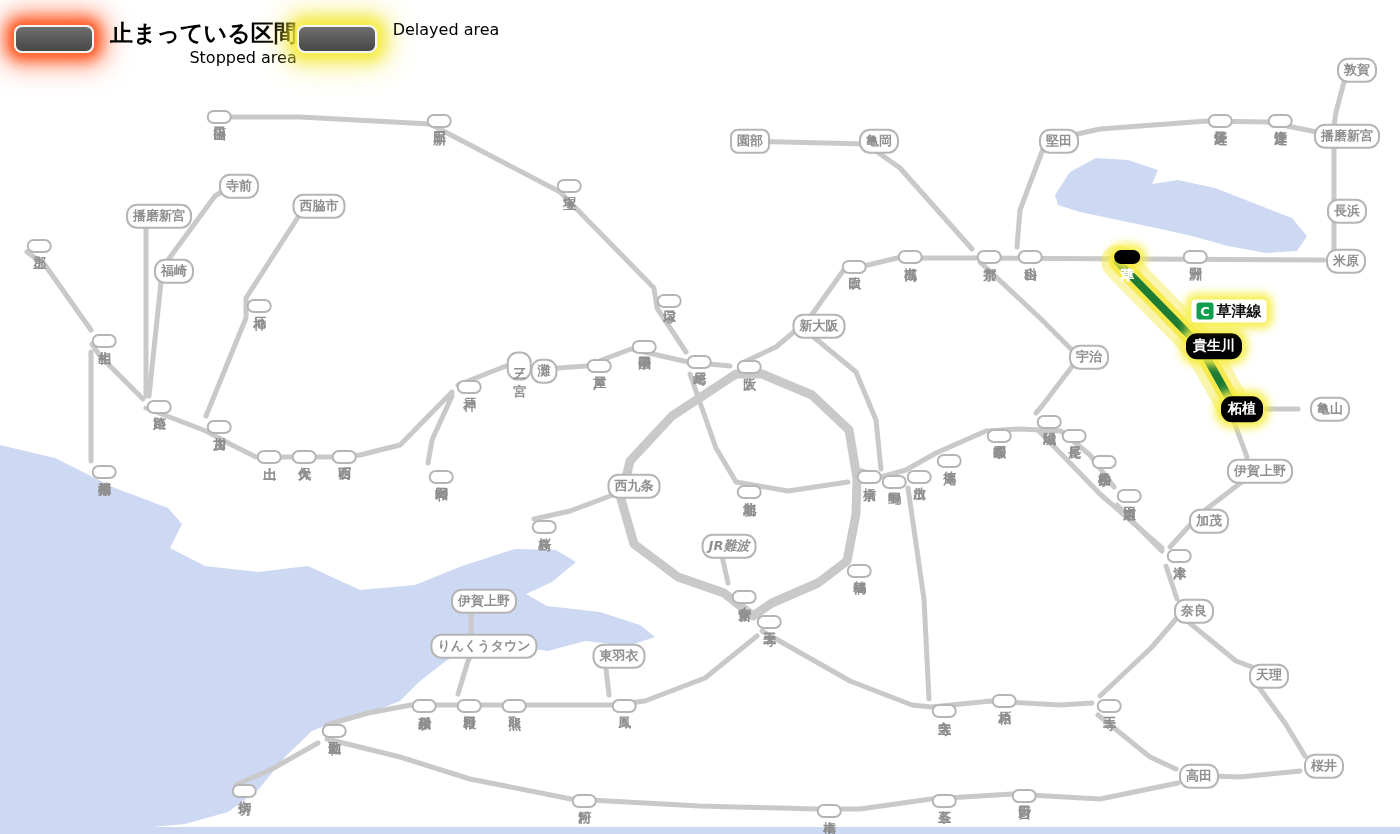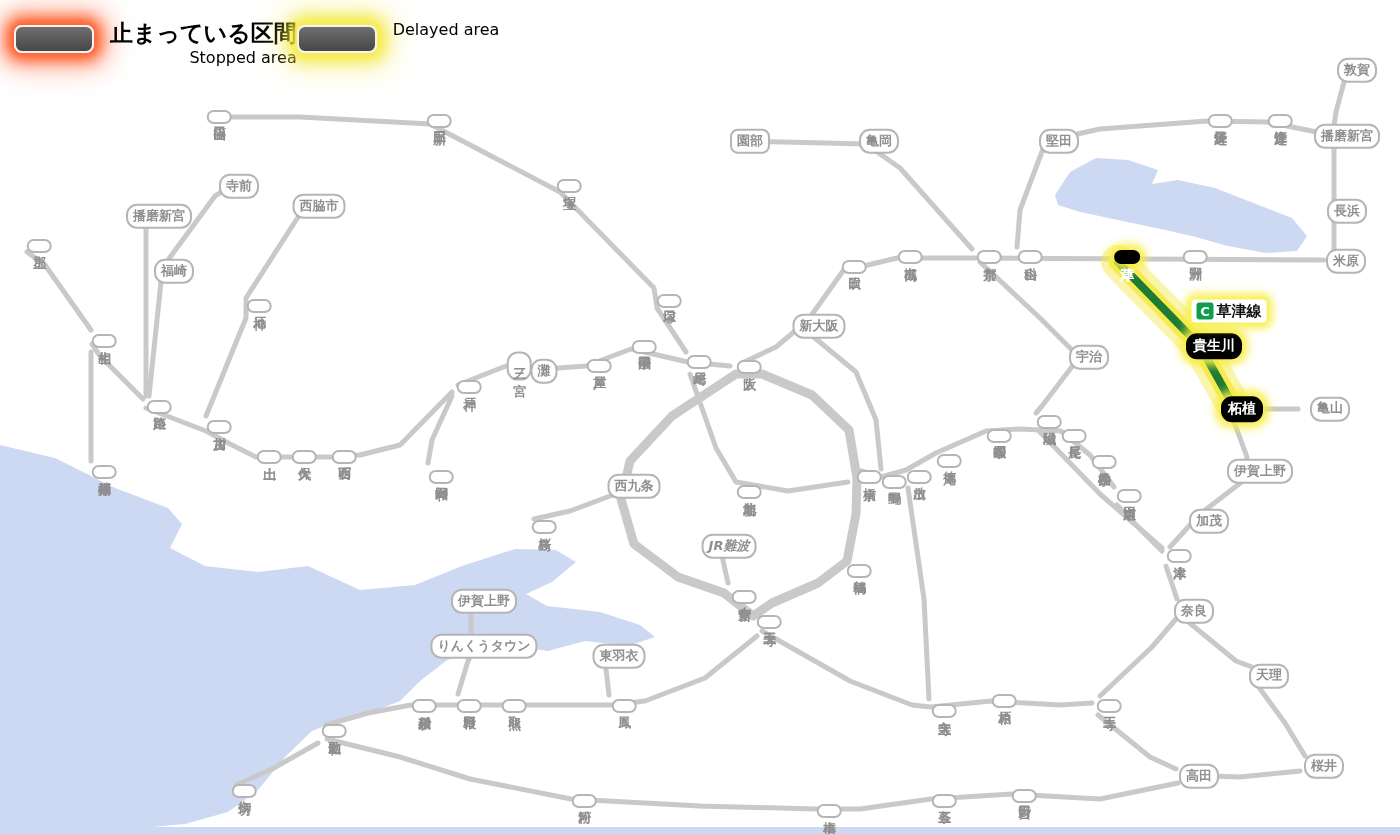--- a/index.html
+++ b/index.html
@@ -126,21 +126,21 @@
       <div class="st v" style="left: 206px; top: 427px;">加古川</div>
       <div class="st v" style="left: 256px; top: 457px;">土山</div>
       <div class="st v" style="left: 291px; top: 457px;">大久保</div>
       <div class="st v" style="left: 331px; top: 457px;">西明石</div>
       <div class="st v" style="left: 428px; top: 477px;">和田岬</div>
       <div class="st v" style="left: 91px; top: 472px;">播州赤穂</div>
       <div class="st h" style="left: 1076px; top: 357px;">宇治</div>
       <div class="st v" style="left: 1036px; top: 422px;">城陽</div>
       <div class="st h hl" style="left: 1201px; top: 346px;">貴生川</div>
       <div class="st h hl" style="left: 1229px; top: 409px;">柘植</div>
-      <div class="st h" style="left: 1317px; top: 409px; font-family: Liberation Mono, monospace;">亀山</div>
+      <div class="st h" style="left: 1317px; top: 409px;">亀山</div>
       <div class="st h" style="left: 1247px; top: 471px;">伊賀上野</div>
       <div class="st h" style="left: 1196px; top: 521px;">加茂</div>
       <div class="st v" style="left: 1166px; top: 556px;">木津</div>
       <div class="st h" style="left: 1181px; top: 611px;">奈良</div>
       <div class="st v" style="left: 986px; top: 436px;">四条畷</div>
       <div class="st v" style="left: 1061px; top: 436px;">長尾</div>
       <div class="st v" style="left: 1091px; top: 462px;">松井山手</div>
       <div class="st v" style="left: 1116px; top: 496px;">京田辺</div>
       <div class="st v" style="left: 936px; top: 461px;">徳庵</div>
       <div class="st v" style="left: 906px; top: 477px;">放出</div>

